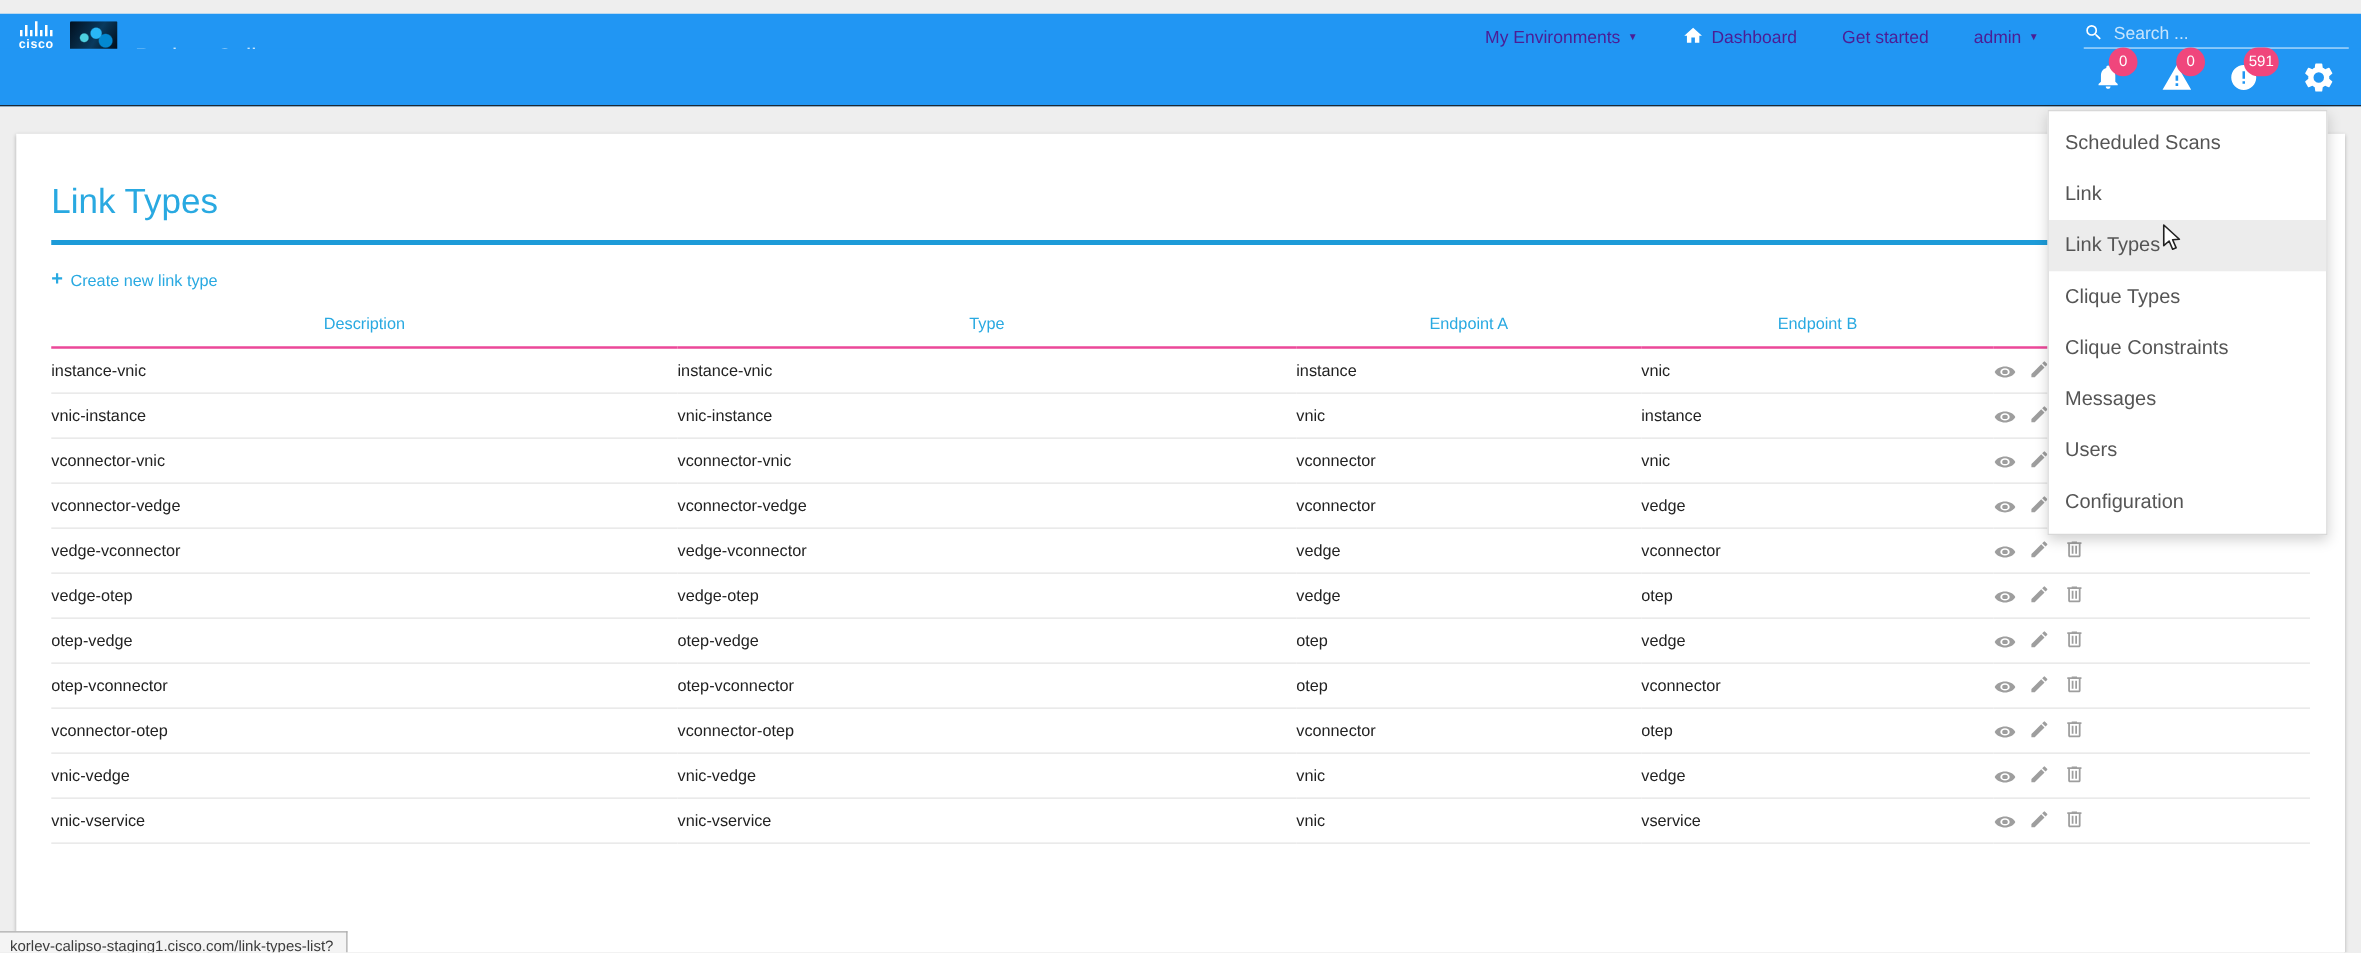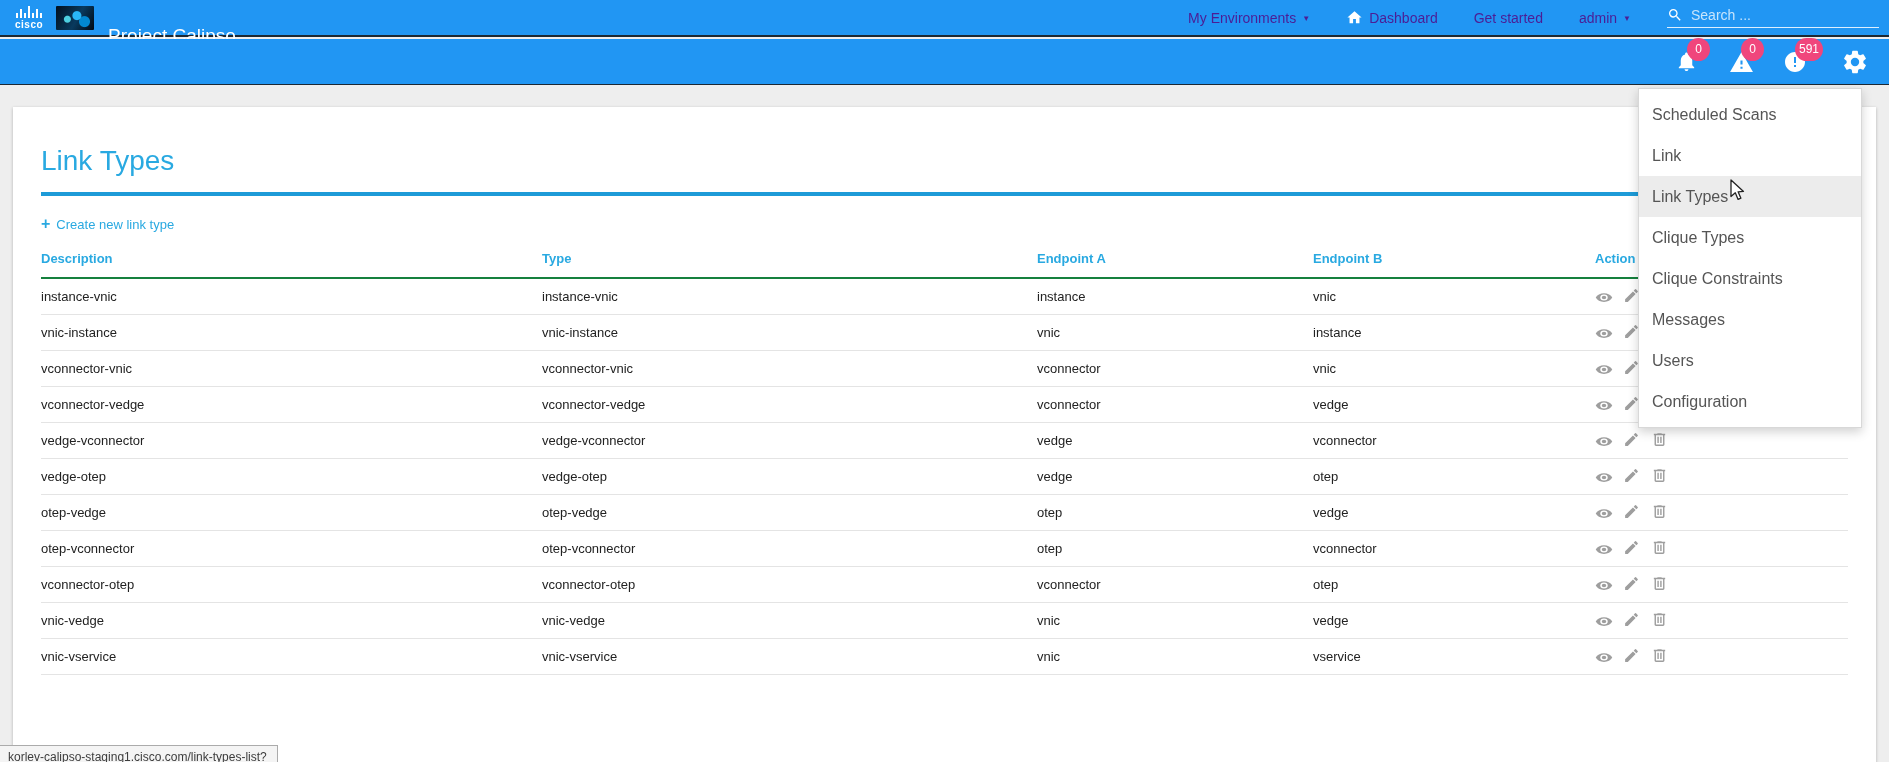--- a/index.html
+++ b/index.html
@@ -1,21 +1,21 @@
 <!DOCTYPE html>
 <html><head>
 <meta charset="utf-8">
 <style>
   * { margin:0; padding:0; box-sizing:border-box; }
   body { background:#ddd; font-family:"Liberation Sans", sans-serif; }
   .screen { position:relative; width:1889px; height:762px; background:#eeeeee; overflow:hidden; }
 
   
   .topbar {
-    position:absolute; top:0; left:0; width:100%; height:37px;
+    position:absolute; top:11px; left:0; width:100%; height:37px;
     background:#2196f3; border-bottom:2px solid #1c2833;
     display:flex; align-items:center; color:#fff;
   }
   .cisco-logo { margin-left:15px; display:flex; flex-direction:column; align-items:center; }
   .cisco-bars { display:flex; align-items:flex-end; height:12px; gap:2px; }
   .cisco-bars i { display:block; width:2px; background:#fff; }
   .cisco-word { font-size:10px; font-weight:bold; letter-spacing:.5px; margin-top:1px; }
   .thumb {
     width:38px; height:24px; margin-left:13px; border-radius:1px;
     background:
@@ -62,22 +62,22 @@
     background:#fff; box-shadow:0 1px 3px rgba(0,0,0,.25); padding:0 28px;
   }
   .page-title { margin-top:38px; font-size:28px; font-weight:normal; color:#29a9e1;
     border-bottom:4px solid #1d9bd8; padding-bottom:15px; }
   .create-link { margin-top:20px; display:inline-flex; align-items:center; gap:6px;
     color:#29a9e1; font-size:13px; cursor:pointer; }
   .create-link .plus { font-size:16px; font-weight:bold; line-height:1; }
 
   table.ltable { width:100%; border-collapse:collapse; table-layout:fixed; margin-top:12px; }
   .ltable col.c1{width:501px} .ltable col.c2{width:495px} .ltable col.c3{width:276px} .ltable col.c4{width:282px}
-  .ltable th { text-align:left; font-size:13px; font-weight:bold; color:#29a9e1;
-    padding:6px 0 11px; border-bottom:2px solid #15803d; }
+  .ltable th { text-align:center; font-size:13px; font-weight:normal; color:#29a9e1;
+    padding:6px 0 11px; border-bottom:2px solid #ec4899; }
   .ltable td { font-size:13px; color:#222; height:36px; border-bottom:1px solid #e4e4e4; padding:0; }
   .actions { display:flex; align-items:center; gap:10px; }
   .actions .aicon { width:18px; height:18px; cursor:pointer; display:inline-flex; }
   .actions svg { fill:#9e9e9e; }
 
   
   .status-tip {
     position:absolute; left:0; top:745px; height:26px; z-index:70;
     background:#f4f4f4; border:1px solid #ababab; border-left:none;
     padding:4px 10px 0 8px; font-size:12px; color:#3c3c3c; white-space:nowrap;

